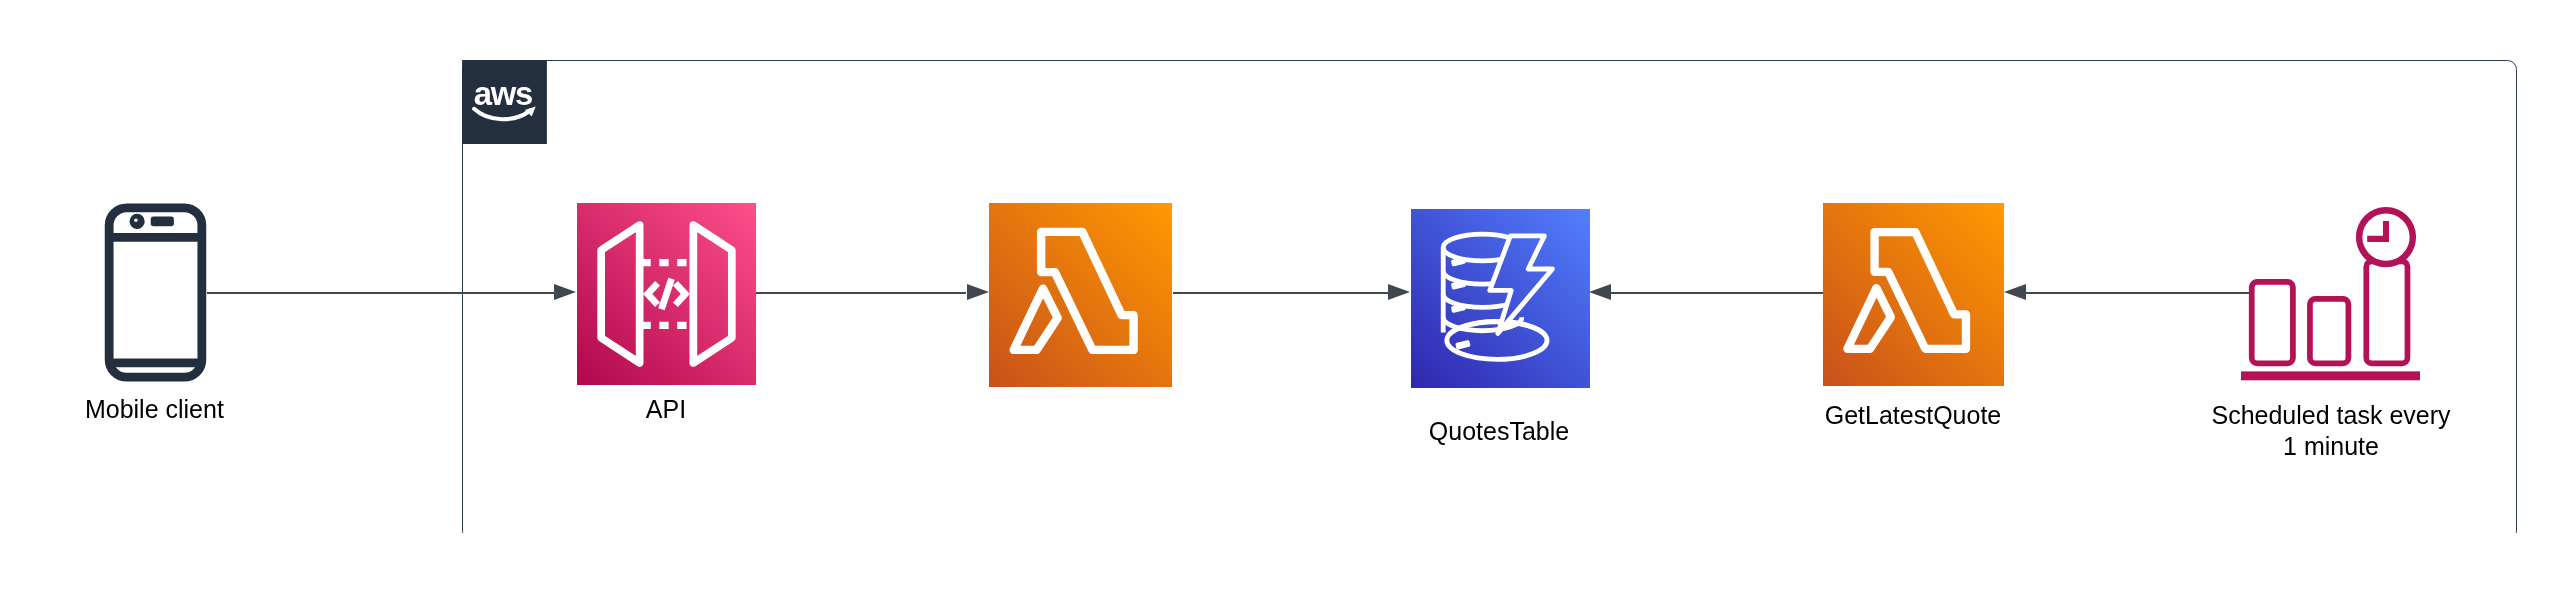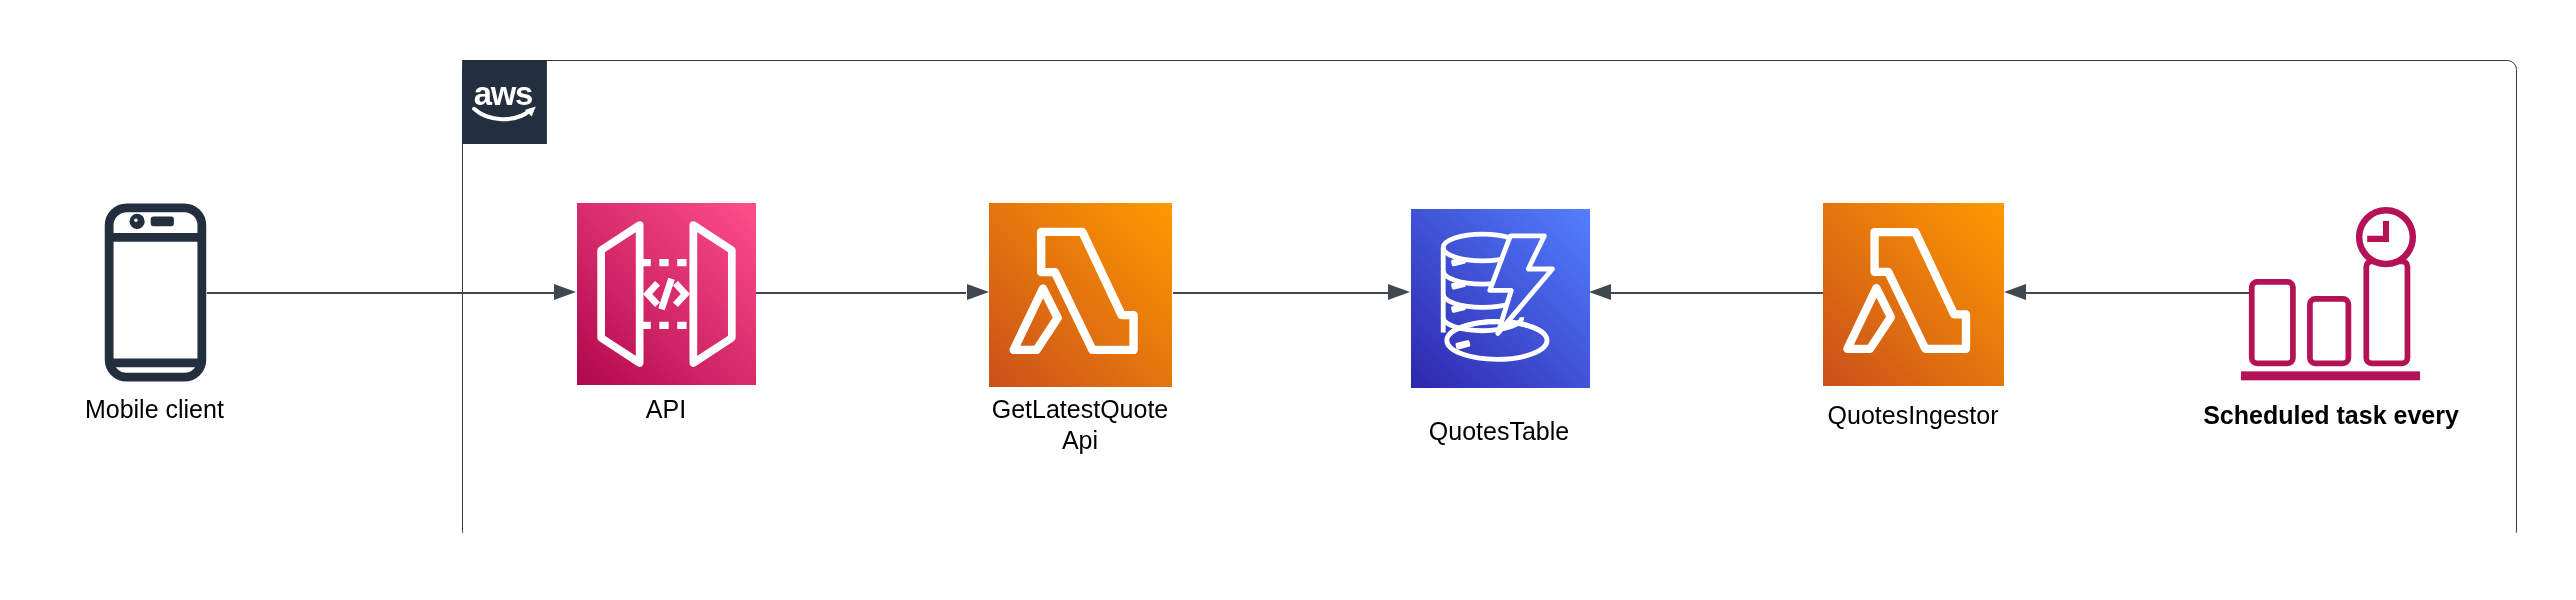--- a/index.html
+++ b/index.html
@@ -26,21 +26,21 @@
   
   .label{
     position:absolute;width:320px;text-align:center;color:#000;
     font-size:25px;line-height:31px;white-space:nowrap;
   }
   .label-mobile{left:-5.6px;top:394px;}
   .label-api{left:506px;top:394px;}
   .label-lambda1{left:920px;top:394px;}
   .label-dynamo{left:1339px;top:416px;}
   .label-lambda2{left:1753px;top:400px;}
-  .label-sched{left:2171px;top:400px;font-weight:bold;}
+  .label-sched{left:2171px;top:400px;}
   
   .edge{position:absolute;top:292px;height:2.4px;background:#40474F;}
   .arrowhead{position:absolute;top:284px;width:0;height:0;
     border-top:8.8px solid transparent;border-bottom:8.8px solid transparent;}
   .arrowhead.right{border-left:22.4px solid #40474F;}
   .arrowhead.left{border-right:22.4px solid #40474F;}
   .edge-a{left:207px;width:348px;}   .head-a{left:554px;}
   .edge-b{left:756px;width:210px;}   .head-b{left:967px;}
   .edge-c{left:1173px;width:215px;}  .head-c{left:1388px;}
   .edge-d{left:1611px;width:212px;}  .head-d{left:1589px;}
@@ -91,24 +91,20 @@
   </div>
 
   <div class="tile tile-lambda1">
     <svg viewBox="0 0 100 100" xmlns="http://www.w3.org/2000/svg">
       <g stroke="#fff" fill="none" stroke-width="4.6" stroke-linejoin="round">
         <path d="M28.5,15.5 H51 L72.5,61 H79 V80 H56.5 L36,37.5 H28.5 Z"></path>
         <path d="M29.5,46.5 L37.5,62.5 L26,80 H13.5 Z"></path>
       </g>
     </svg>
   </div>
-  <div class="label label-lambda1">
-    <div>GetLatestQuote</div>
-    <div>Api</div>
-  </div>
 
   <div class="tile tile-dynamo">
     <svg viewBox="0 0 100 100" xmlns="http://www.w3.org/2000/svg">
       <defs>
         <linearGradient id="dyng" gradientUnits="userSpaceOnUse" x1="0" y1="100" x2="100" y2="0">
           <stop offset="0" stop-color="#2E27AD"></stop>
           <stop offset="1" stop-color="#527FFF"></stop>
         </linearGradient>
       </defs>
       <rect width="100" height="100" fill="url(#dyng)"></rect>
@@ -137,35 +133,36 @@
 
   <div class="tile tile-lambda2">
     <svg viewBox="0 0 100 100" xmlns="http://www.w3.org/2000/svg">
       <g stroke="#fff" fill="none" stroke-width="4.6" stroke-linejoin="round">
         <path d="M28.5,15.5 H51 L72.5,61 H79 V80 H56.5 L36,37.5 H28.5 Z"></path>
         <path d="M29.5,46.5 L37.5,62.5 L26,80 H13.5 Z"></path>
       </g>
     </svg>
   </div>
   <div class="label label-lambda2">
-    <div>QuotesIngestor</div>
+    <div>GetLatestQuote</div>
   </div>
 
   <svg class="icon-abs icon-sched" viewBox="0 0 100 100" xmlns="http://www.w3.org/2000/svg">
     <g stroke="#B31256" fill="none">
       <rect x="6" y="43.5" width="23" height="45.5" rx="3" stroke-width="3.2"></rect>
       <rect x="38.5" y="53" width="21.5" height="36" rx="3" stroke-width="3.2"></rect>
       <rect x="70" y="32" width="23" height="57" rx="3" stroke-width="3.2"></rect>
       <circle cx="81" cy="18.5" r="15" fill="#fff" stroke-width="3.6"></circle>
       <path d="M81,9.5 V19.5 H70.5" stroke-width="3.4"></path>
     </g>
     <rect x="0" y="93.5" width="100" height="5" fill="#B31256"></rect>
   </svg>
   <div class="label label-sched">
     <div>Scheduled task every</div>
+    <div>1 minute</div>
   </div>
 
   <div class="edge edge-a"></div>
   <div class="arrowhead right head-a"></div>
 
   <div class="edge edge-b"></div>
   <div class="arrowhead right head-b"></div>
 
   <div class="edge edge-c"></div>
   <div class="arrowhead right head-c"></div>

